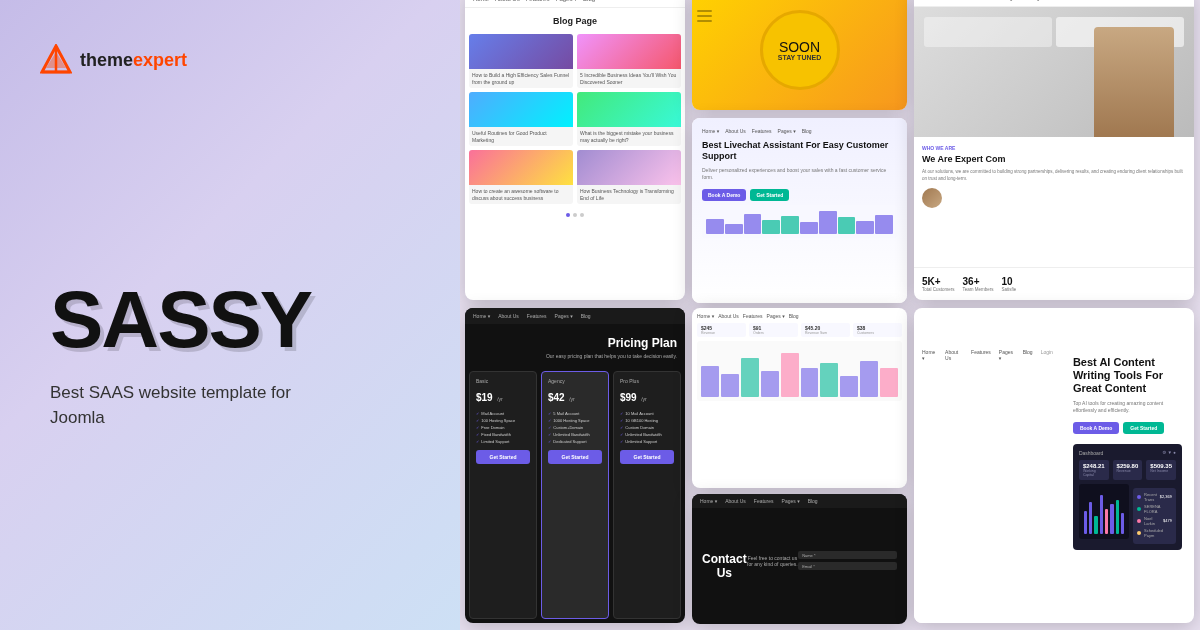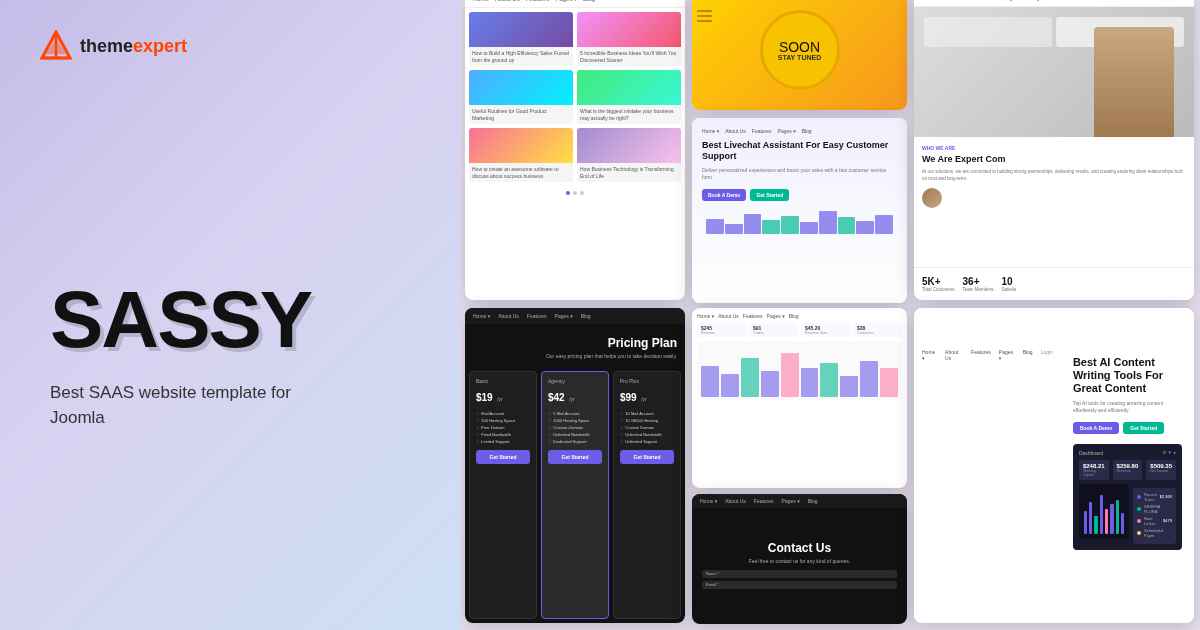--- a/index.html
+++ b/index.html
@@ -19,21 +19,21 @@
       height: 630px;
       background: linear-gradient(135deg, #c5bce8 0%, #d8d0f0 40%, #cde0f5 100%);
       display: flex;
       flex-direction: column;
       justify-content: center;
       padding: 40px 50px;
     }
 
     .logo {
       position: absolute;
-      top: 30px;
+      top: 44px;
       left: 40px;
       display: flex;
       align-items: center;
       gap: 8px;
     }
     .logo-icon {
       width: 32px;
       height: 32px;
     }
 
@@ -499,21 +499,21 @@
     .db-line {
       flex: 1;
       border-radius: 1px;
       opacity: 0.6;
     }
 
     
     .contact-inner {
       height: 100%;
       display: flex;
-      flex-direction: column;
+      flex-direction: row;
       align-items: center;
       justify-content: center;
       padding: 10px;
     }
     .contact-nav {
       position: absolute;
       top: 0;
       left: 0;
       right: 0;
       background: #1a1a1a;
@@ -722,20 +722,21 @@
 <div class="screenshots-area">
 
   <div class="tile tile-blog">
     <div class="tile-header">
       <span>Home</span>
       <span>About Us</span>
       <span>Features</span>
       <span>Pages ▾</span>
       <span>Blog</span>
     </div>
+    <div class="tile-title">Blog Page</div>
     <div class="blog-grid">
       <div class="blog-item">
         <div class="blog-img img1"></div>
         <div class="blog-text">How to Build a High Efficiency Sales Funnel from the ground up</div>
       </div>
       <div class="blog-item">
         <div class="blog-img img2"></div>
         <div class="blog-text">5 Incredible Business Ideas You'll Wish You Discovered Sooner</div>
       </div>
       <div class="blog-item">

